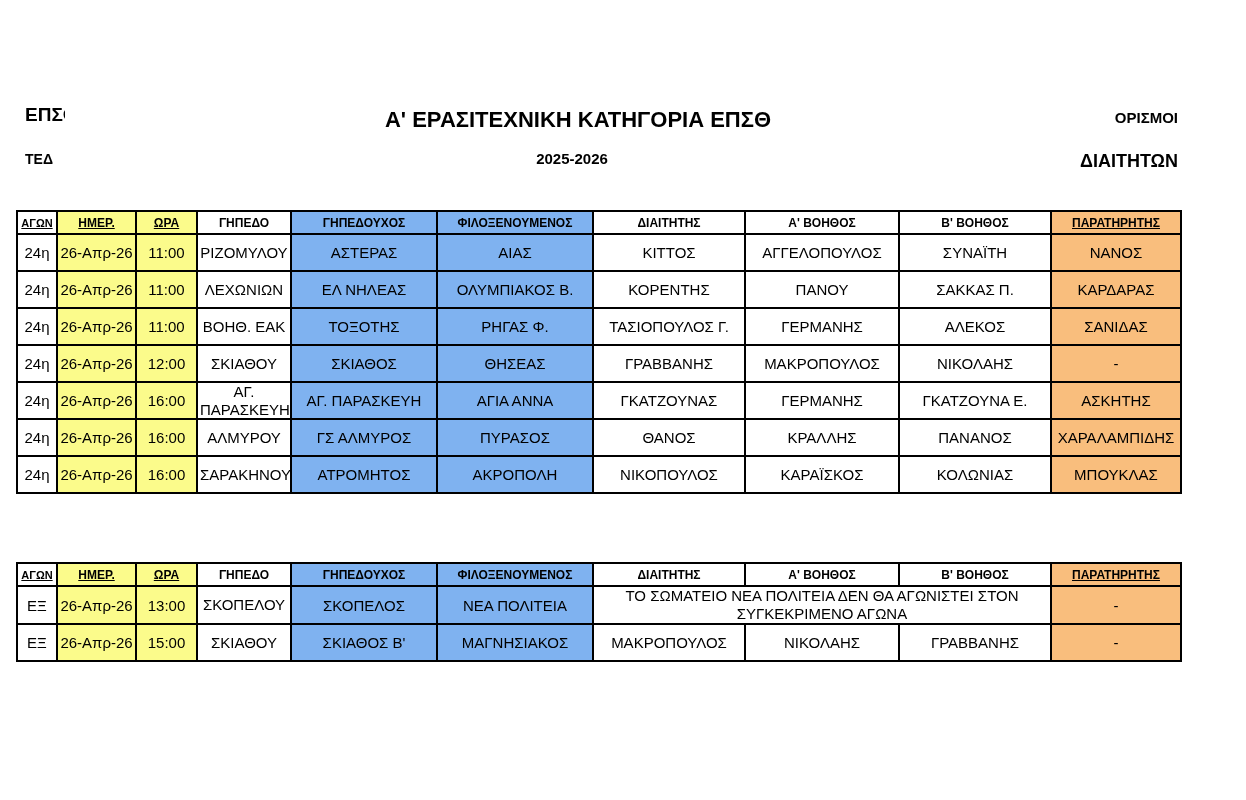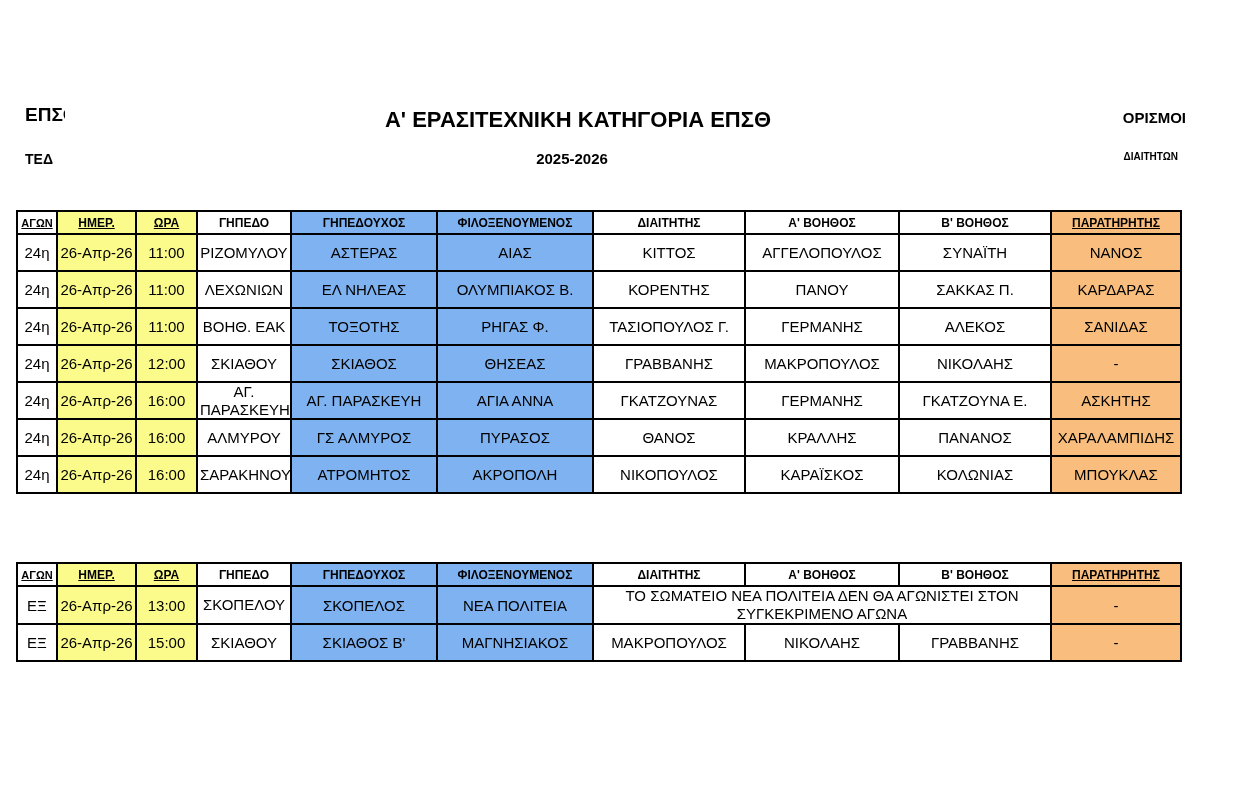--- a/index.html
+++ b/index.html
@@ -7,22 +7,22 @@
         font-family:"Liberation Sans",sans-serif;color:#000;overflow:hidden;}
 
   
   .org1{position:absolute;left:25px;top:104px;font-size:19px;font-weight:bold;
         width:40px;overflow:hidden;white-space:nowrap;}
   .org2{position:absolute;left:25px;top:151px;font-size:14px;font-weight:bold;}
   .title{position:absolute;left:578px;top:107px;transform:translateX(-50%);
          font-size:22px;font-weight:bold;white-space:nowrap;}
   .season{position:absolute;left:572px;top:150px;transform:translateX(-50%);
           font-size:15px;font-weight:bold;white-space:nowrap;}
-  .right1{position:absolute;right:60px;top:109px;font-size:15px;font-weight:bold;text-align:right;}
-  .right2{position:absolute;right:68px;top:151px;font-size:10px;font-weight:bold;text-align:right;}
+  .right1{position:absolute;right:68px;top:109px;font-size:15px;font-weight:bold;text-align:right;}
+  .right2{position:absolute;right:68px;top:151px;font-size:18px;font-weight:bold;text-align:right;}
   .t2title{position:absolute;left:598px;top:543px;transform:translateX(-50%);
            font-size:15px;font-weight:bold;white-space:nowrap;}
 
   
   table{border-collapse:collapse;table-layout:fixed;width:1164px;position:absolute;left:16px;border-radius:10px;}
   .tbl1{top:210px;}
   .tbl2{top:562px;}
   th,td{border:2px solid #000;text-align:center;vertical-align:middle;
         padding:0 2px;overflow:hidden;}
   thead th{font-size:12px;font-weight:bold;height:21px;background:#fff;}

